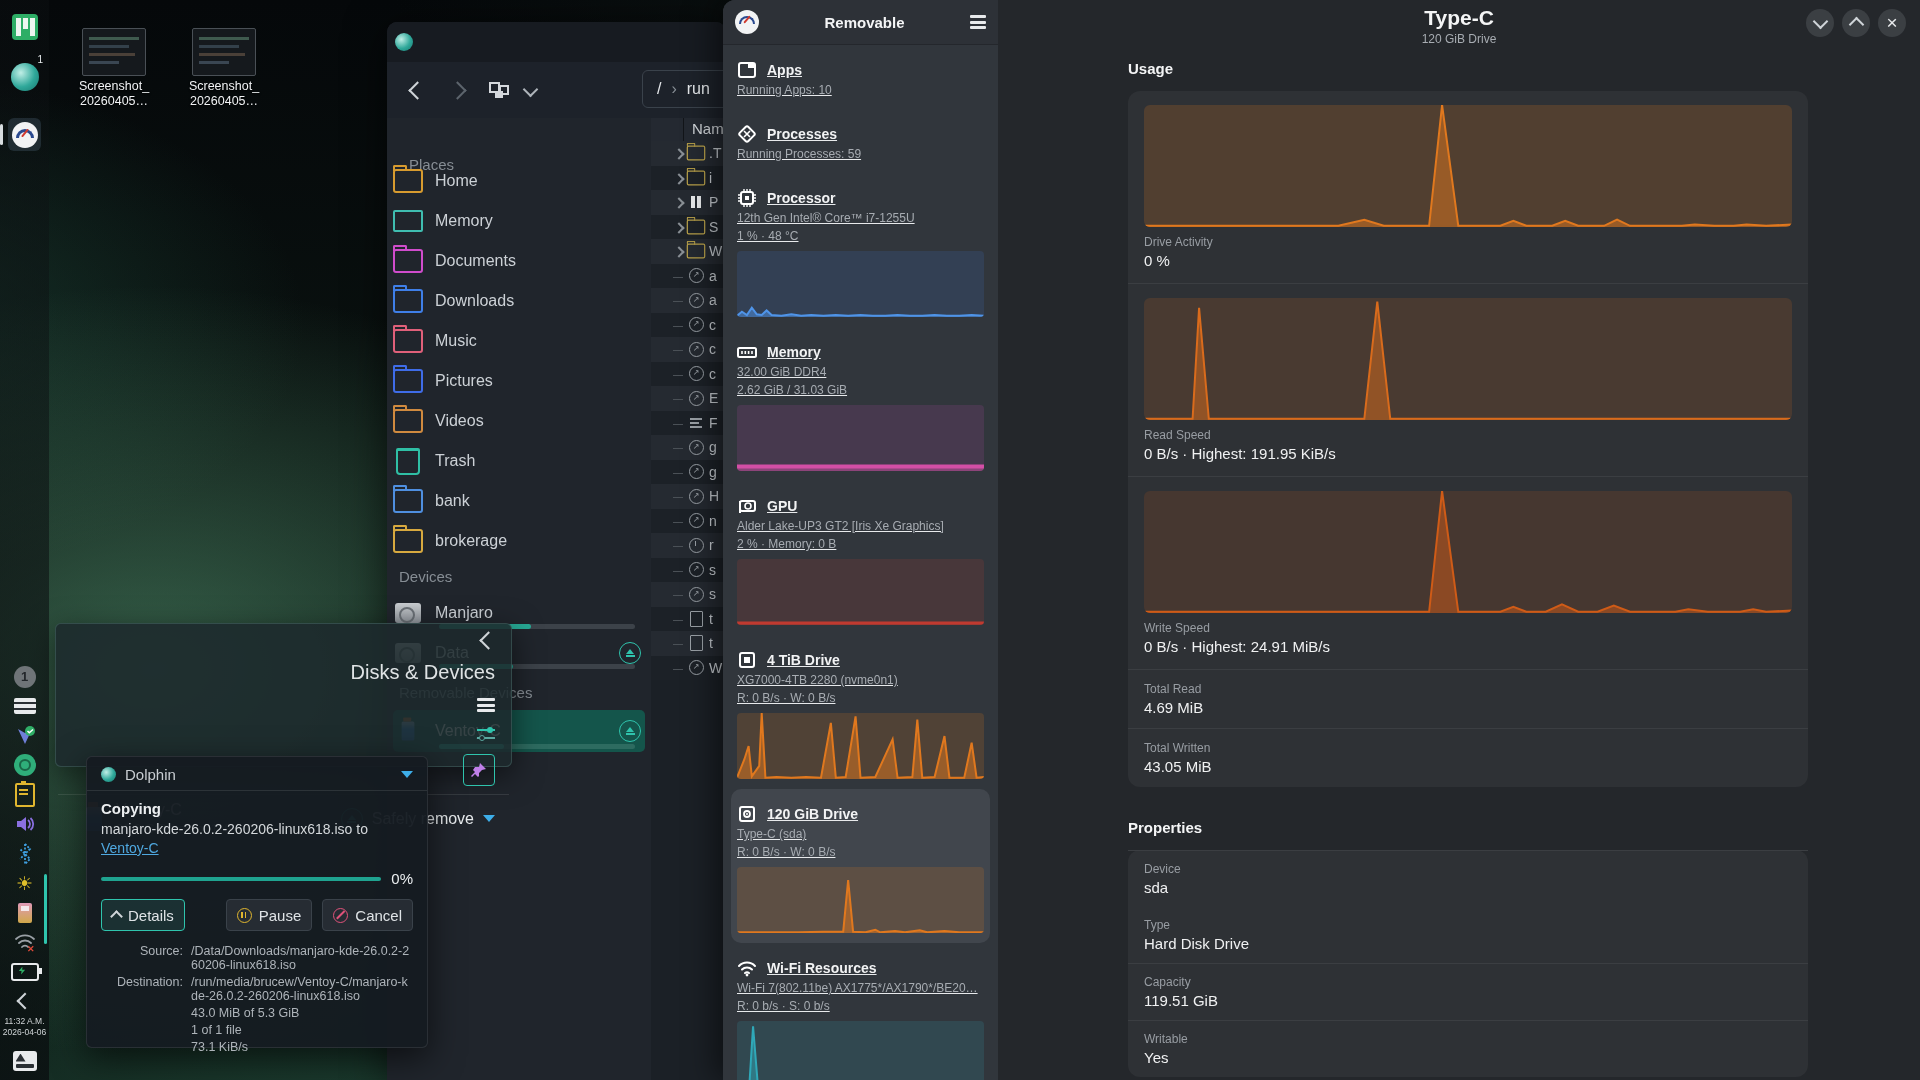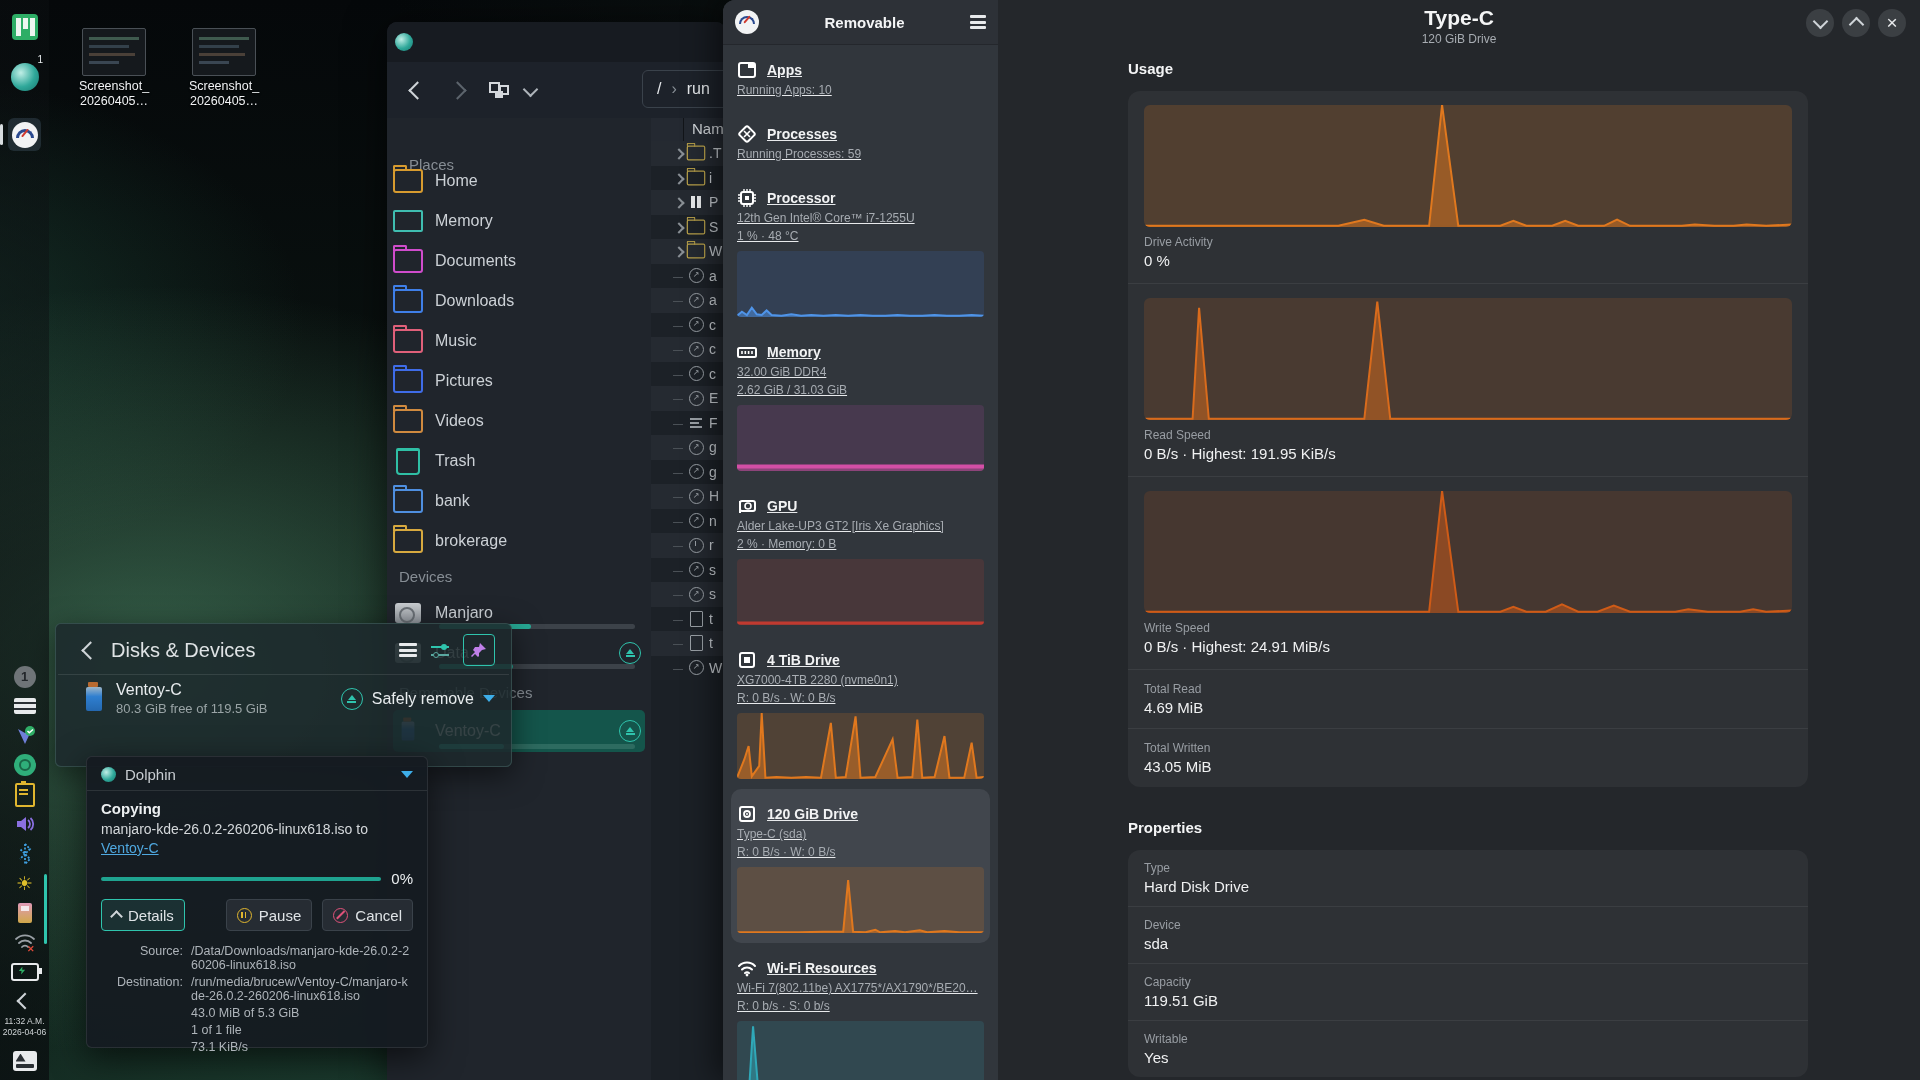--- a/index.html
+++ b/index.html
@@ -609,42 +609,42 @@
             <div class="lab">Total Read</div>
             <div class="val" style="margin-top:3px;">4.69 MiB</div>
           </div>
           <div style="border-top:1px solid #3b3e42;padding:12px 16px;">
             <div class="lab">Total Written</div>
             <div class="val" style="margin-top:3px;">43.05 MiB</div>
           </div>
         </div>
       <div style="font-weight:bold;font-size:15px;color:#f4f5f6;margin-top:32px;">Properties</div>
       <div class="card" id="props-card" style="margin-top:14px;">
+          <div style="border-top:1px solid #3b3e42;padding:11px 16px;">
+            <div class="lab">Device</div>
+            <div class="val" style="margin-top:3px;">sda</div>
+          </div>
           <div style="padding:11px 16px;">
             <div class="lab">Type</div>
             <div class="val" style="margin-top:3px;">Hard Disk Drive</div>
           </div>
           <div style="border-top:1px solid #3b3e42;padding:11px 16px;">
-            <div class="lab">Device</div>
-            <div class="val" style="margin-top:3px;">sda</div>
-          </div>
-          <div style="border-top:1px solid #3b3e42;padding:11px 16px;">
             <div class="lab">Capacity</div>
             <div class="val" style="margin-top:3px;">119.51 GiB</div>
           </div>
           <div style="border-top:1px solid #3b3e42;padding:11px 16px;">
             <div class="lab">Writable</div>
             <div class="val" style="margin-top:3px;">Yes</div>
           </div>
         </div>
     </div>
   </div>
 
   <div class="abs diskpop">
-    <div style="display:flex;align-items:center;padding:10px 16px 8px 28px;gap:14px;">
+    <div style="display:flex;align-items:flex-end;padding:10px 16px 8px 16px;gap:14px;flex-direction:column;">
       <span class="cv cv-left" style="width:11px;height:11px;"></span>
       <span style="font-size:20px;color:#dfe3e5;flex:1;">Disks &amp; Devices</span>
       <span class="bars3">
           <i></i>
           <i></i>
           <i></i>
         </span>
       <span style="position:relative;width:18px;height:14px;display:inline-block;">
         <i class="abs" style="left:0;top:3px;width:18px;height:2px;background:#2fc4ad;"></i>
           <i class="abs" style="left:10px;top:1px;width:6px;height:6px;border-radius:50%;background:#2fc4ad;"></i>

